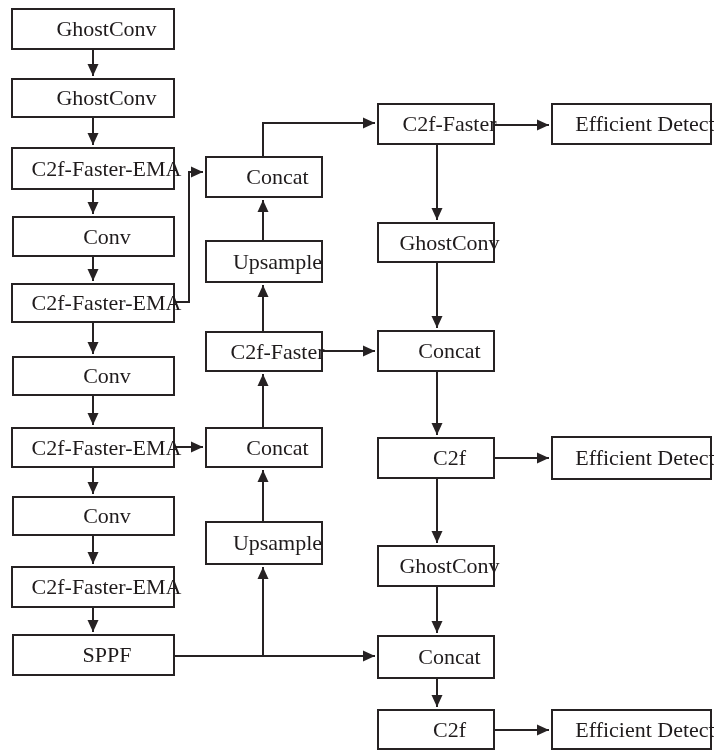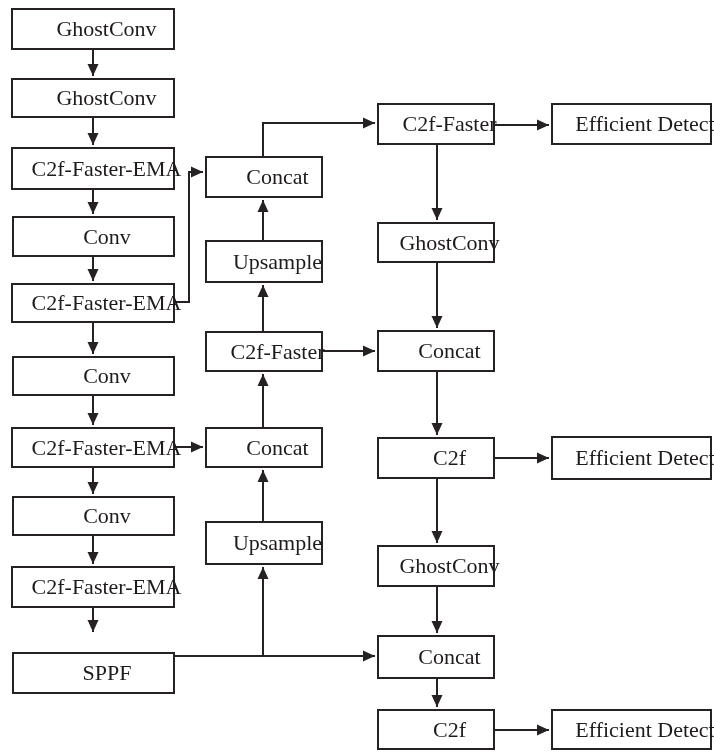--- a/index.html
+++ b/index.html
@@ -82,21 +82,21 @@
   <div id="node-layer">
       <div class="node" style="left: 11px; top: 8px; width: 164px; height: 42px; border-color: rgb(38, 34, 35); background: rgb(255, 255, 255); color: rgb(31, 27, 28);">GhostConv</div>
       <div class="node" style="left: 11px; top: 78px; width: 164px; height: 40px; border-color: rgb(38, 34, 35); background: rgb(255, 255, 255); color: rgb(31, 27, 28);">GhostConv</div>
       <div class="node" style="left: 11px; top: 147px; width: 164px; height: 43px; border-color: rgb(38, 34, 35); background: rgb(255, 255, 255); color: rgb(31, 27, 28);">C2f-Faster-EMA</div>
       <div class="node" style="left: 12px; top: 216px; width: 163px; height: 41px; border-color: rgb(38, 34, 35); background: rgb(255, 255, 255); color: rgb(31, 27, 28);">Conv</div>
       <div class="node" style="left: 11px; top: 283px; width: 164px; height: 40px; border-color: rgb(38, 34, 35); background: rgb(255, 255, 255); color: rgb(31, 27, 28);">C2f-Faster-EMA</div>
       <div class="node" style="left: 12px; top: 356px; width: 163px; height: 40px; border-color: rgb(38, 34, 35); background: rgb(255, 255, 255); color: rgb(31, 27, 28);">Conv</div>
       <div class="node" style="left: 11px; top: 427px; width: 164px; height: 41px; border-color: rgb(38, 34, 35); background: rgb(255, 255, 255); color: rgb(31, 27, 28);">C2f-Faster-EMA</div>
       <div class="node" style="left: 12px; top: 496px; width: 163px; height: 40px; border-color: rgb(38, 34, 35); background: rgb(255, 255, 255); color: rgb(31, 27, 28);">Conv</div>
       <div class="node" style="left: 11px; top: 566px; width: 164px; height: 42px; border-color: rgb(38, 34, 35); background: rgb(255, 255, 255); color: rgb(31, 27, 28);">C2f-Faster-EMA</div>
-      <div class="node" style="left: 12px; top: 652px; width: 163px; height: 42px; border-color: rgb(38, 34, 35); background: rgb(255, 255, 255); color: rgb(31, 27, 28);">SPPF</div>
+      <div class="node" style="left: 12px; top: 634px; width: 163px; height: 42px; border-color: rgb(38, 34, 35); background: rgb(255, 255, 255); color: rgb(31, 27, 28);">SPPF</div>
       <div class="node" style="left: 205px; top: 156px; width: 118px; height: 42px; border-color: rgb(38, 34, 35); background: rgb(255, 255, 255); color: rgb(31, 27, 28);">Concat</div>
       <div class="node" style="left: 205px; top: 240px; width: 118px; height: 43px; border-color: rgb(38, 34, 35); background: rgb(255, 255, 255); color: rgb(31, 27, 28);">Upsample</div>
       <div class="node" style="left: 205px; top: 331px; width: 118px; height: 41px; border-color: rgb(38, 34, 35); background: rgb(255, 255, 255); color: rgb(31, 27, 28);">C2f-Faster</div>
       <div class="node" style="left: 205px; top: 427px; width: 118px; height: 41px; border-color: rgb(38, 34, 35); background: rgb(255, 255, 255); color: rgb(31, 27, 28);">Concat</div>
       <div class="node" style="left: 205px; top: 521px; width: 118px; height: 44px; border-color: rgb(38, 34, 35); background: rgb(255, 255, 255); color: rgb(31, 27, 28);">Upsample</div>
       <div class="node" style="left: 377px; top: 103px; width: 118px; height: 42px; border-color: rgb(38, 34, 35); background: rgb(255, 255, 255); color: rgb(31, 27, 28);">C2f-Faster</div>
       <div class="node" style="left: 377px; top: 222px; width: 118px; height: 41px; border-color: rgb(38, 34, 35); background: rgb(255, 255, 255); color: rgb(31, 27, 28);">GhostConv</div>
       <div class="node" style="left: 377px; top: 330px; width: 118px; height: 42px; border-color: rgb(38, 34, 35); background: rgb(255, 255, 255); color: rgb(31, 27, 28);">Concat</div>
       <div class="node" style="left: 377px; top: 437px; width: 118px; height: 42px; border-color: rgb(38, 34, 35); background: rgb(255, 255, 255); color: rgb(31, 27, 28);">C2f</div>
       <div class="node" style="left: 377px; top: 545px; width: 118px; height: 42px; border-color: rgb(38, 34, 35); background: rgb(255, 255, 255); color: rgb(31, 27, 28);">GhostConv</div>

